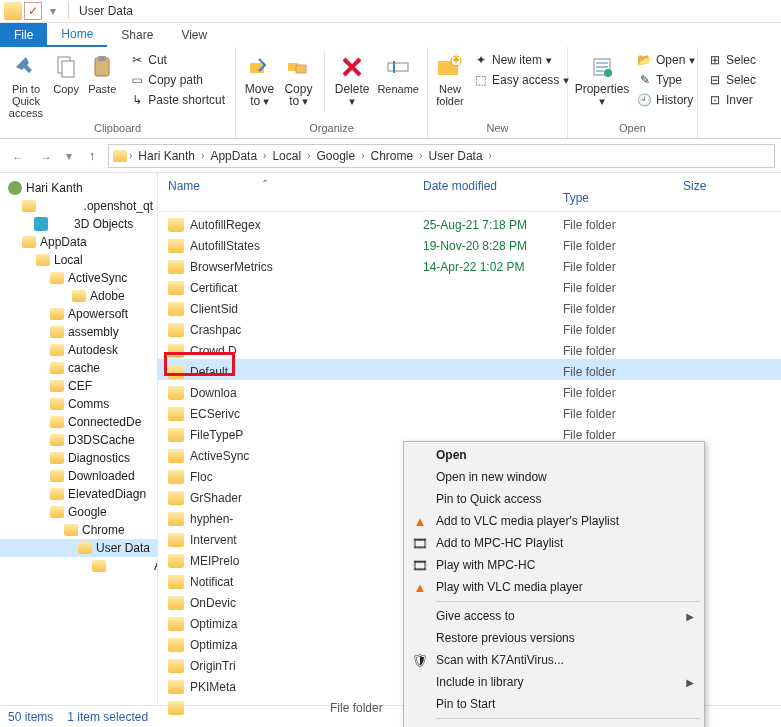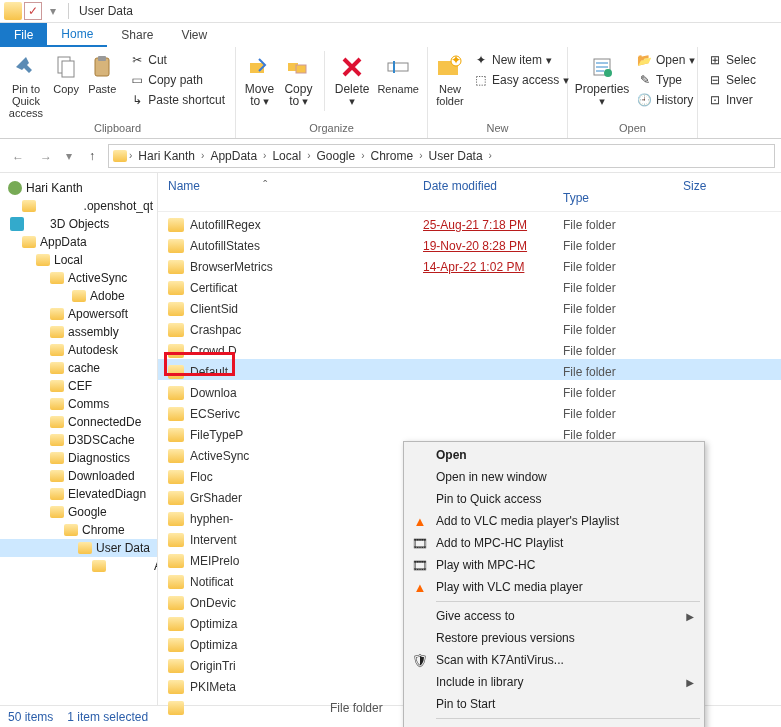--- a/index.html
+++ b/index.html
@@ -52,21 +52,21 @@
 .col-name { width: 255px; }
 .col-date { width: 140px; }
 .col-type { width: 120px; margin-top: 12px; }
 .col-size { width: 60px; }
 .rows { }
 .row { display: flex; align-items: flex-end; padding: 1px 0 1px 10px; height: 21px; }
 .row.sel { background: #cde8ff; }
 .row .ficon { width: 16px; height: 14px; background: linear-gradient(#ffe9a6,#f7c34a); border-radius: 2px; margin-right: 6px; }
 .row .cell { color: #333; }
 .row .cell.name { width: 233px; white-space: nowrap; overflow: hidden; }
-.row .cell.date { width: 140px; color: #b91c1c; text-decoration: underline; }
+.row .cell.date { width: 140px; color: #15803d; }
 .row .cell.type { width: 120px; color: #555; }
 .row .cell.size { width: 60px; }
 
 
 .hl { position: absolute; border: 3px solid #e81123; pointer-events: none; }
 
 
 .ctx { position: absolute; left: 245px; top: 268px; width: 302px; background: #f2f2f2; border: 1px solid #b8b8b8; box-shadow: 2px 2px 6px rgba(0,0,0,.25); padding: 2px; }
 .ctx .item { display: flex; align-items: center; height: 22px; padding: 0 8px 0 30px; position: relative; color: #222; }
 .ctx .item .cic { position: absolute; left: 6px; width: 16px; height: 16px; display: flex; align-items: center; justify-content: center; font-size: 13px; }
@@ -286,21 +286,21 @@
 <div class="main">
   <div class="tree" id="tree">
       <div class="node" style="padding-left: 8px;">
         <span style="width:14px;height:14px;background:#7a5;border-radius:50%"></span>
         <span>Hari Kanth</span>
       </div>
       <div class="node" style="padding-left: 22px; justify-content: space-between;">
         <span class="ficon"></span>
         <span>.openshot_qt</span>
       </div>
-      <div class="node" style="padding-left: 10px; gap: 26px;">
+      <div class="node" style="padding-left: 34px; gap: 26px;">
         <span style="width:14px;height:14px;background:#3ac;border-radius:2px"></span>
         <span>3D Objects</span>
       </div>
       <div class="node" style="padding-left: 22px;">
         <span class="ficon"></span>
         <span>AppData</span>
       </div>
       <div class="node" style="padding-left: 36px;">
         <span class="ficon"></span>
         <span>Local</span>

